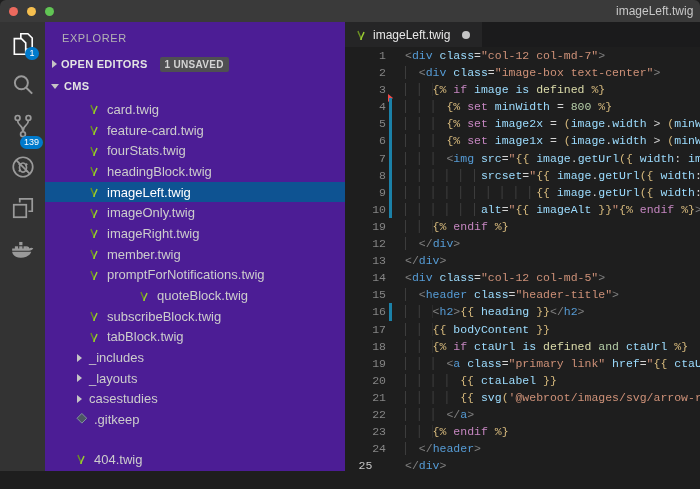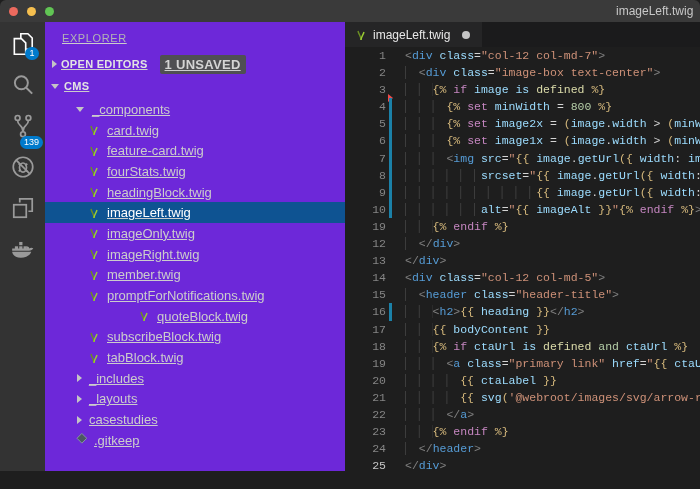--- a/index.html
+++ b/index.html
@@ -21,25 +21,25 @@
   
   .activitybar { width:45px; background:#333333; display:flex; flex-direction:column; align-items:center; padding-top:9px; }
   .act-item { position:relative; width:45px; height:41px; display:flex; align-items:flex-start; justify-content:center; }
   .act-item svg { width:26px; height:26px; }
   .badge { position:absolute; background:#007acc; color:#fff; border-radius:9px; font-size:9px;
            padding:1px 4px; min-width:14px; text-align:center; line-height:11px; }
   .badge.b1   { right:6px; top:16px; }
   .badge.b139 { right:2px; top:23px; }
 
   
-  .sidebar { width:300px; background:#6d28d9; color:#cccccc; overflow:hidden; position:relative;text-decoration:underline; }
+  .sidebar { width:300px; background:#4c1d95; color:#cccccc; overflow:hidden; position:relative; }
   .sb-title { padding:10px 0 9px 17px; font-size:11px; letter-spacing:0.6px; color:#b4b4b4; }
   .sec-row { height:22px; display:flex; align-items:center; padding-left:5px; font-size:11px; font-weight:bold; color:#e3e3e3; cursor:default; }
   .sec-row .sec-label { margin-left:4px; letter-spacing:0.3px; }
-  .sec-badge { margin-left:12px; background:#4f4f52; color:#d4d4d4; font-size:13px; font-weight:bold;
+  .sec-badge { margin-left:12px; background:#4f4f52; color:#d4d4d4; font-size:10px; font-weight:bold;
                padding:2px 5px; border-radius:2px; letter-spacing:0.3px; }
   .tree { margin-top:2px; }
   .tree-row { height:20.7px; display:flex; align-items:center; font-size:13px; white-space:nowrap; }
   .tree-row.selected { background:#0e5392; color:#ffffff; }
   .tree-label { margin-left:7px; }
   .arrow { width:0; height:0; display:inline-block; flex:none; }
   .arrow.right { border-left:5px solid #c5c5c5; border-top:4px solid transparent; border-bottom:4px solid transparent; margin-left:2px; }
   .arrow.down  { border-top:5px solid #c5c5c5; border-left:4px solid transparent; border-right:4px solid transparent; margin-left:1px; margin-right:1px;}
   .fileicon { width:12px; height:14px; flex:none; }
 
@@ -51,21 +51,21 @@
   .tab-dot { width:8px; height:8px; border-radius:50%; background:#c4c4c4; margin-left:6px; }
 
   .codearea { font-family:"Liberation Mono","DejaVu Sans Mono",monospace; font-size:11.5px; }
   .cline { height:17.1px; line-height:17.1px; display:flex; white-space:pre; }
   .ln { width:41px; flex:none; text-align:right; color:#858585; }
   .gutterzone { width:8px; flex:none; position:relative; }
   .gbar { position:absolute; left:3px; top:0; bottom:0; width:3px; }
   .gbar.mod { background:#1b81a8; }
   .deltri { position:absolute; left:2px; bottom:-4px; width:0; height:0;
             border-left:5px solid #f14c4c; border-top:4px solid transparent; border-bottom:4px solid transparent; }
-  .ln.active { color:#c6c6c6; }
+  .ln.active { color:#c6c6c6;text-align:center; }
   .ctxt { padding-left:11px; white-space:pre; }
   .tok { white-space:pre; }
   .tok.g { color:#808080; }
   .tok.t { color:#569cd6; }
   .tok.a { color:#9cdcfe; }
   .tok.s { color:#ce9178; }
   .tok.d { color:#d7ba7d; }
   .tok.k { color:#c586c0; }
   .tok.n { color:#b5cea8; }
   .tok.f { color:#dcdcaa; }
@@ -142,24 +142,20 @@
       <div class="sec-row">
         <span class="arrow right"></span>
         <span class="sec-label">OPEN EDITORS</span>
         <span class="sec-badge">1 UNSAVED</span>
       </div>
       <div class="sec-row">
         <span class="arrow down"></span>
         <span class="sec-label">CMS</span>
       </div>
       <div class="tree" id="tree">
-          <div class="tree-row" style="padding-left: 30px;">
-            <span class="arrow down"></span>
-            <span class="tree-label">_components</span>
-          </div>
           <div class="tree-row" style="padding-left: 43px;">
             <svg class="fileicon" viewBox="0 0 12 14" fill="none">
               <path d="M6 12 C6 8 4 7 3 3" stroke="#6b8e23" stroke-width="1.4"></path>
               <path d="M6 12 C6 9 8 7.5 9 4" stroke="#9acd32" stroke-width="1.4"></path>
             </svg>
             <span class="tree-label">card.twig</span>
           </div>
           <div class="tree-row" style="padding-left: 43px;">
             <svg class="fileicon" viewBox="0 0 12 14" fill="none">
               <path d="M6 12 C6 8 4 7 3 3" stroke="#6b8e23" stroke-width="1.4"></path>

